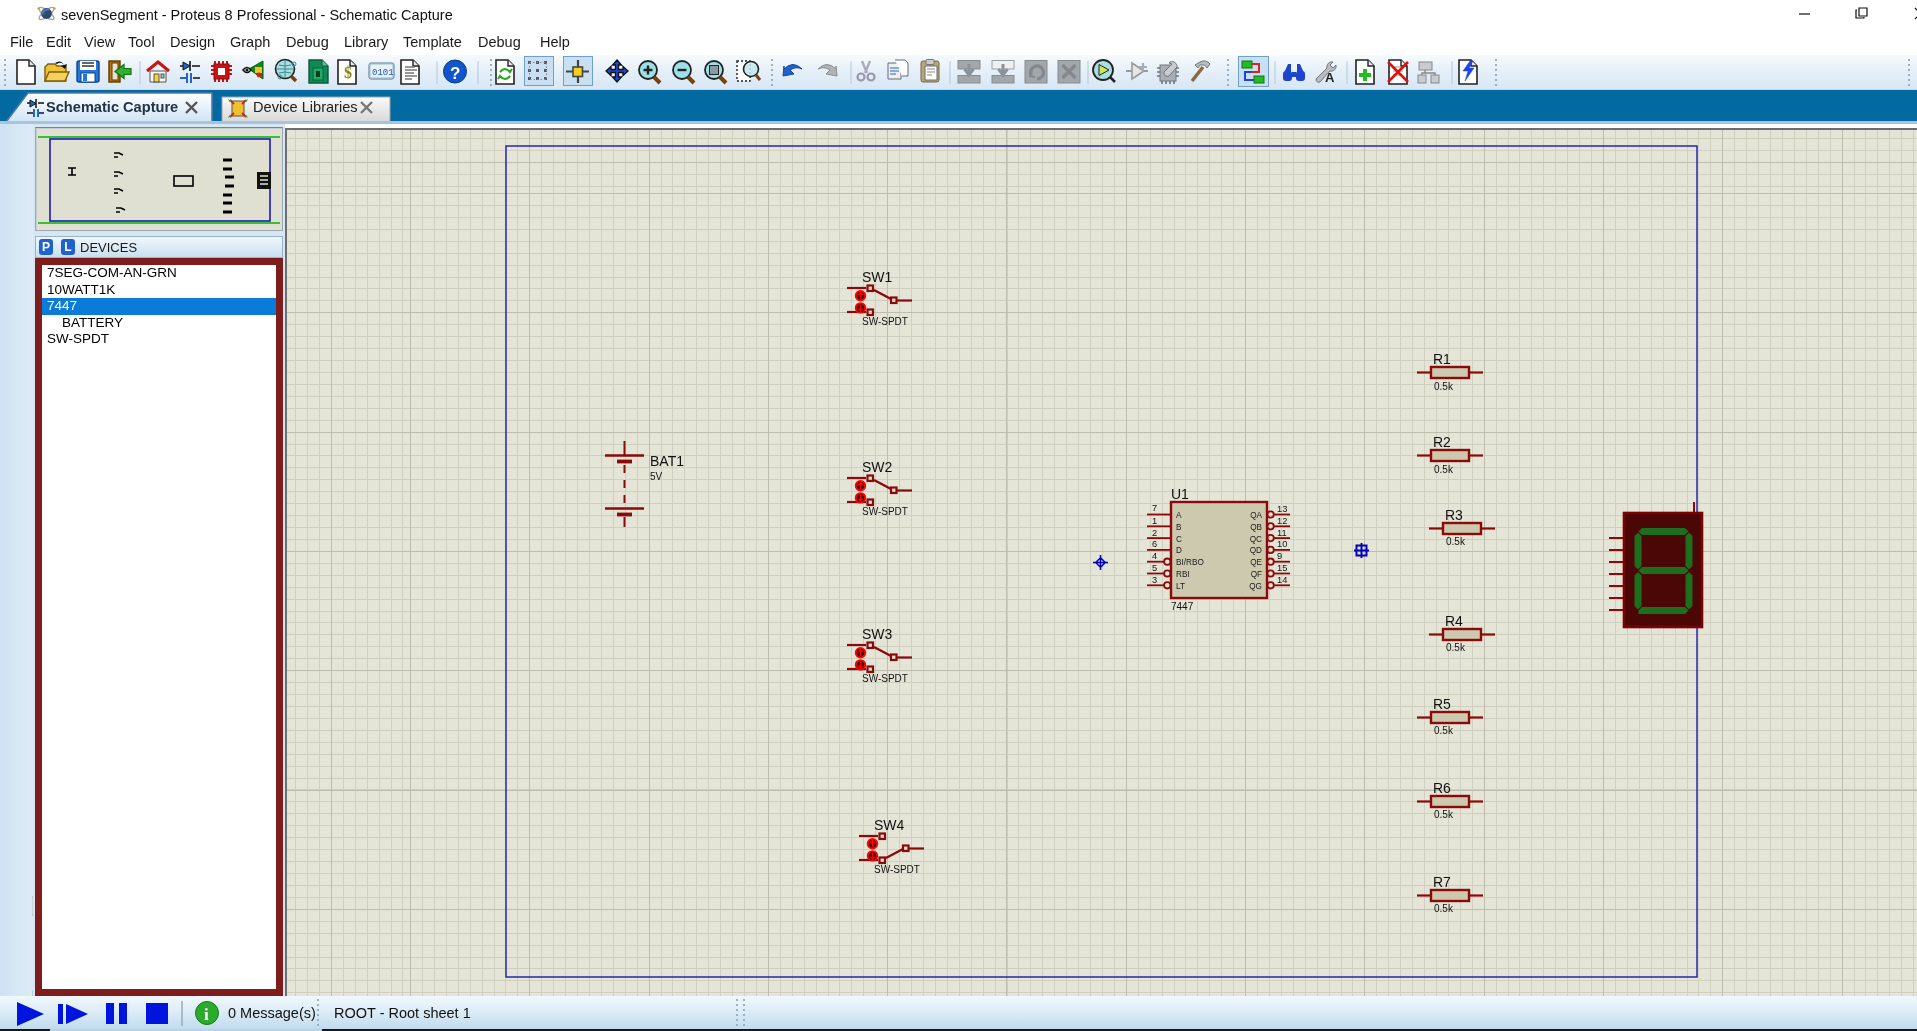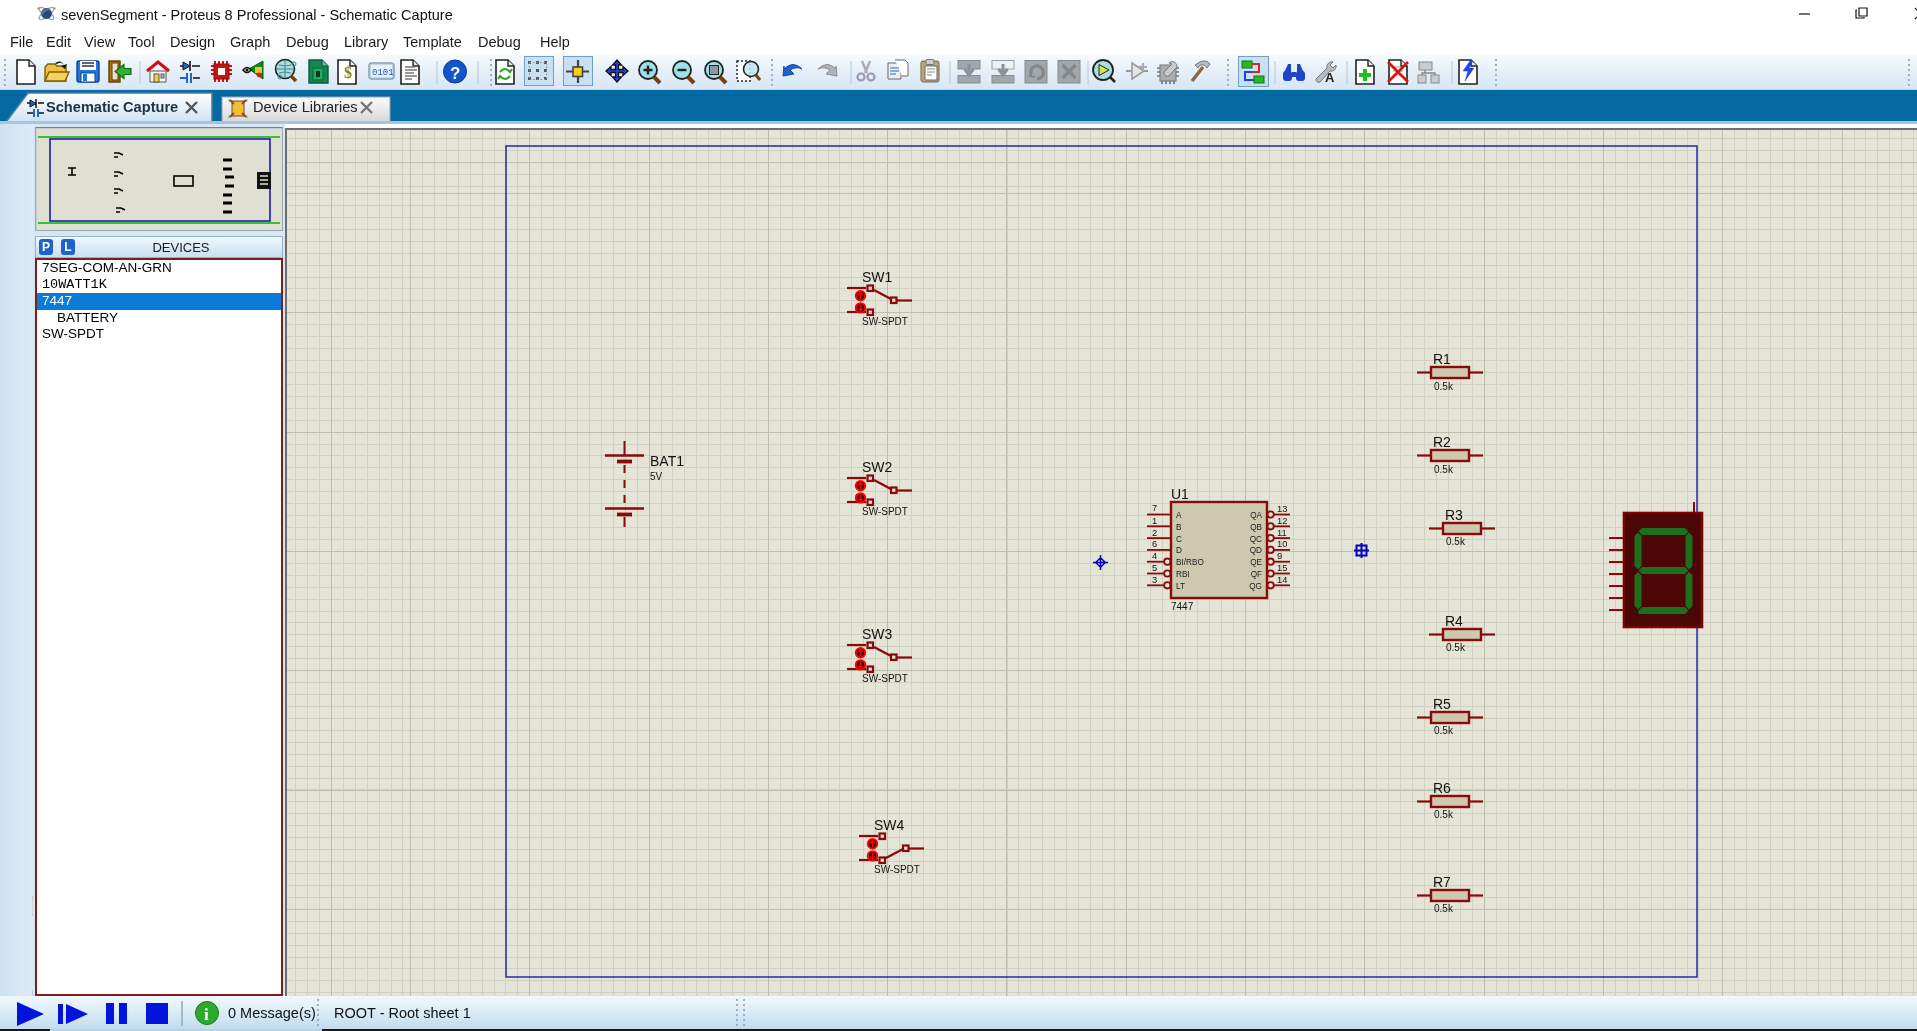--- a/index.html
+++ b/index.html
@@ -497,26 +497,26 @@
         <line x1="187" y1="84" x2="196" y2="84"></line>
       </g>
       <rect x="221" y="44" width="14" height="17" fill="#111"></rect>
       <path d="M224 48 h8 M224 52 h8 M224 56 h8" stroke="#e0e0d2" stroke-width="1.6"></path>
     </svg>
   </div>
 
   <div class="abs" style="left:2px;top:112px;width:248px;height:22px;background:linear-gradient(to bottom,#f0f7fd,#c9dff0);border:1px solid #9ab2c6;">
     <div class="abs" style="left:3px;top:2px;width:14px;height:16px;background:#1e62cf;border-radius:3px;color:#fff;font-size:12px;font-weight:bold;text-align:center;line-height:16px;">P</div>
     <div class="abs" style="left:25px;top:2px;width:14px;height:16px;background:#1e62cf;border-radius:3px;color:#fff;font-size:12px;font-weight:bold;text-align:center;line-height:16px;">L</div>
-    <div class="abs" style="left:44px;top:3px;width:202px;text-align:center;font-size:13px;color:#1a1a1a;">DEVICES</div>
+    <div class="abs" style="left:44px;top:3px;width:202px;text-align:left;font-size:13px;color:#1a1a1a;">DEVICES</div>
   </div>
 
-  <div class="abs" style="left:2px;top:134px;width:248px;height:738px;background:#fff;border:2px solid #7f1d1d;font-size:13.5px;color:#000;">
+  <div class="abs" style="left:2px;top:134px;width:248px;height:738px;background:#fff;border:7px solid #7f1d1d;font-size:13.5px;color:#000;">
     <div style="padding:0 0 0 5px;height:16.6px;">7SEG-COM-AN-GRN</div>
-    <div style="padding:0 0 0 5px;height:16.6px;font-family:Liberation Mono, monospace;">10WATT1K</div>
+    <div style="padding:0 0 0 5px;height:16.6px;">10WATT1K</div>
     <div style="padding:0 0 0 5px;height:16.6px;background:#0a7bd8;color:#fff;">7447</div>
     <div style="padding:0 0 0 5px;height:16.6px;margin-left:15px;">BATTERY</div>
     <div style="padding:0 0 0 5px;height:16.6px;">SW-SPDT</div>
   </div>
 </div>
 <div class="abs" id="canvas"></div>
 <svg class="abs" id="schsvg" width="1632" height="868" viewBox="285 128 1632 868" font-family="Liberation Sans, sans-serif">
 
 <rect x="506" y="146" width="1191" height="831" fill="none" stroke="#1a1aae" stroke-width="1.4"></rect>
 <g stroke="#8a0a0a" fill="none">

